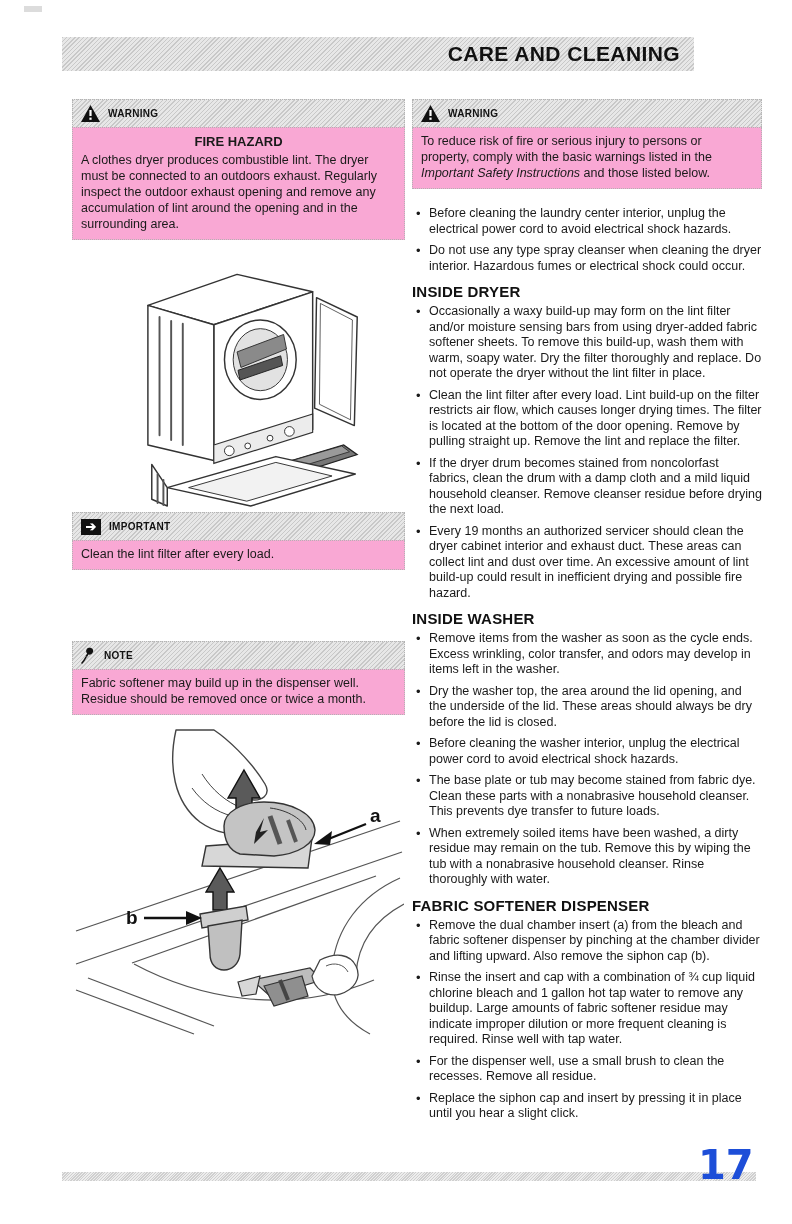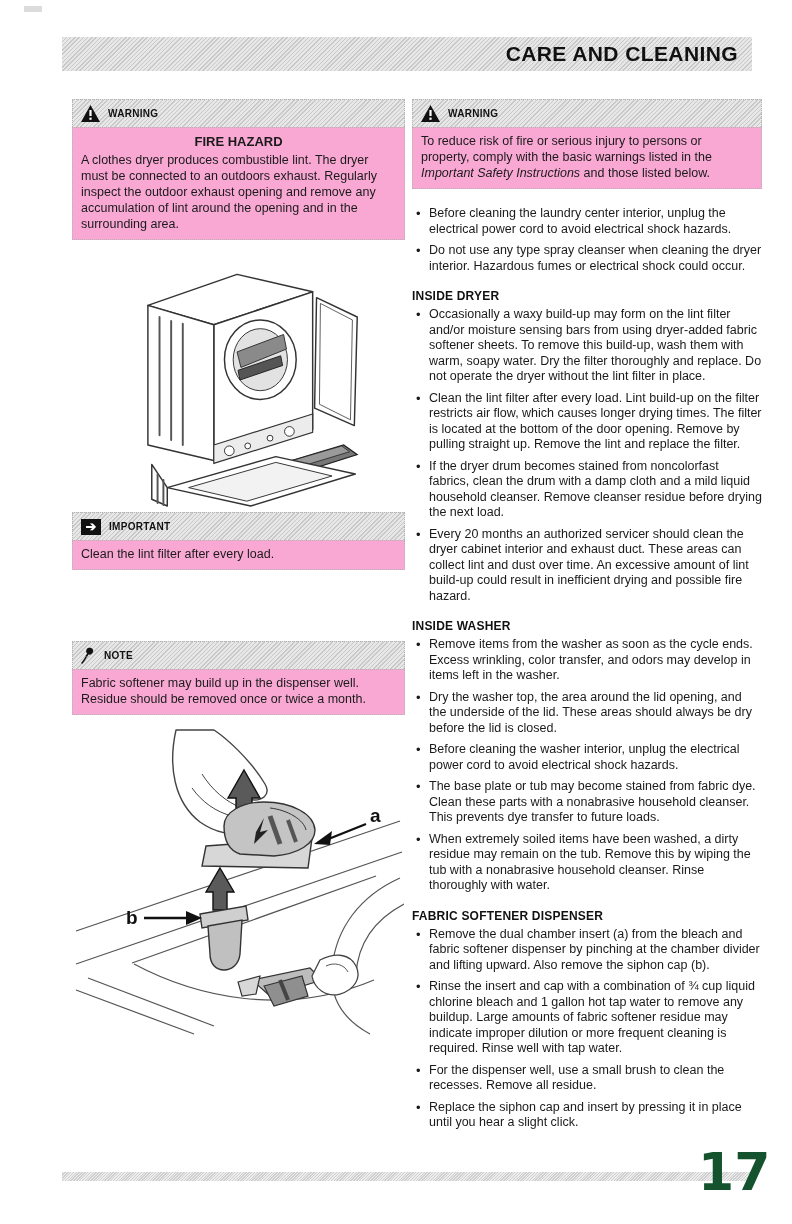--- a/index.html
+++ b/index.html
@@ -3,21 +3,21 @@
 <meta charset="utf-8">
 <style>
   html,body{margin:0;padding:0;background:#fff;}
   .page{position:relative;width:792px;height:1224px;background:#fff;overflow:hidden;
         font-family:"Liberation Sans",sans-serif;color:#1a1a1a;}
   .hatch{background:repeating-linear-gradient(135deg,#c8c8c8 0 1px,#e7e7e7 1px 3px);}
   .hatch-light{background:repeating-linear-gradient(135deg,#cfcfcf 0 1px,#ededed 1px 2px);}
 
   .corner-mark{position:absolute;left:24px;top:6px;width:18px;height:6px;background:#dcdcdc;}
 
-  .header-band{position:absolute;left:62px;top:37px;width:690px;height:34px;
+  .header-band{position:absolute;left:62px;top:37px;width:632px;height:34px;
                display:flex;align-items:center;justify-content:flex-end;padding-right:14px;box-sizing:border-box;}
   .header-title{font-size:21px;font-weight:bold;letter-spacing:.4px;color:#111;}
 
   .col-left{position:absolute;left:72px;top:99px;width:333px;}
   .col-right{position:absolute;left:412px;top:99px;width:350px;}
 
   .alert{width:100%;box-sizing:border-box;}
   .alert-head{display:flex;align-items:center;gap:8px;padding:4px 8px;height:28px;box-sizing:border-box;
               border:1px dotted #b3b3b3;border-bottom:none;}
   .alert-label{font-weight:bold;font-size:10px;letter-spacing:.3px;color:#111;}
@@ -30,25 +30,25 @@
   .fig{display:block;margin:0 auto;}
   .fig1-wrap{margin:15px 0 5px;text-align:center;}
   .fig2-wrap{margin:13px 0 0;text-align:center;}
 
   .gap-note{margin-top:71px;}
 
   .bullets{list-style:none;margin:0 0 0 2px;padding:0;}
   .bullets li{position:relative;padding-left:15px;margin-bottom:6px;font-size:12.5px;line-height:15.5px;}
   .bullets li::before{content:"\2022";position:absolute;left:2px;top:0;font-size:13px;}
   .intro{margin-top:17px;}
-  .sec-head{font-size:12px;font-weight:bold;margin:15px 0 4px;letter-spacing:.2px;color:#111;}
+  .sec-head{font-size:15px;font-weight:bold;margin:9px 0 4px;letter-spacing:.2px;color:#111;}
   .ital{font-style:italic;}
 
   .footer-band{position:absolute;left:62px;top:1172px;width:694px;height:9px;}
-  .page-num{position:absolute;left:698px;top:1142px;font-size:52px;font-weight:bold;color:#14532d;
+  .page-num{position:absolute;left:698px;top:1142px;font-size:40px;font-weight:bold;color:#1d4ed8;
             font-family:"DejaVu Sans",sans-serif;}
   svg text{font-family:"Liberation Sans",sans-serif;}
 </style>
 </head>
 <body>
 
 <div class="page">
   <div class="corner-mark"></div>
 
   <div class="header-band hatch">
@@ -220,21 +220,21 @@
     <ul class="bullets intro">
       <li><span>Before cleaning the laundry center interior, unplug the electrical power cord to avoid electrical shock hazards.</span></li>
       <li><span>Do not use any type spray cleanser when cleaning the dryer interior. Hazardous fumes or electrical shock could occur.</span></li>
     </ul>
 
     <div class="sec-head">INSIDE DRYER</div>
     <ul class="bullets">
       <li><span>Occasionally a waxy build-up may form on the lint filter and/or moisture sensing bars from using dryer-added fabric softener sheets. To remove this build-up, wash them with warm, soapy water. Dry the filter thoroughly and replace. Do not operate the dryer without the lint filter in place.</span></li>
       <li><span>Clean the lint filter after every load. Lint build-up on the filter restricts air flow, which causes longer drying times. The filter is located at the bottom of the door opening. Remove by pulling straight up. Remove the lint and replace the filter.</span></li>
       <li><span>If the dryer drum becomes stained from noncolorfast fabrics, clean the drum with a damp cloth and a mild liquid household cleanser. Remove cleanser residue before drying the next load.</span></li>
-      <li><span>Every 20 months an authorized servicer should clean the dryer cabinet interior and exhaust duct. These areas can collect lint and dust over time. An excessive amount of lint build-up could result in inefficient drying and possible fire hazard.</span></li>
+      <li><span>Every 19 months an authorized servicer should clean the dryer cabinet interior and exhaust duct. These areas can collect lint and dust over time. An excessive amount of lint build-up could result in inefficient drying and possible fire hazard.</span></li>
     </ul>
 
     <div class="sec-head">INSIDE WASHER</div>
     <ul class="bullets">
       <li><span>Remove items from the washer as soon as the cycle ends. Excess wrinkling, color transfer, and odors may develop in items left in the washer.</span></li>
       <li><span>Dry the washer top, the area around the lid opening, and the underside of the lid. These areas should always be dry before the lid is closed.</span></li>
       <li><span>Before cleaning the washer interior, unplug the electrical power cord to avoid electrical shock hazards.</span></li>
       <li><span>The base plate or tub may become stained from fabric dye. Clean these parts with a nonabrasive household cleanser. This prevents dye transfer to future loads.</span></li>
       <li><span>When extremely soiled items have been washed, a dirty residue may remain on the tub. Remove this by wiping the tub with a nonabrasive household cleanser. Rinse thoroughly with water.</span></li>
     </ul>

